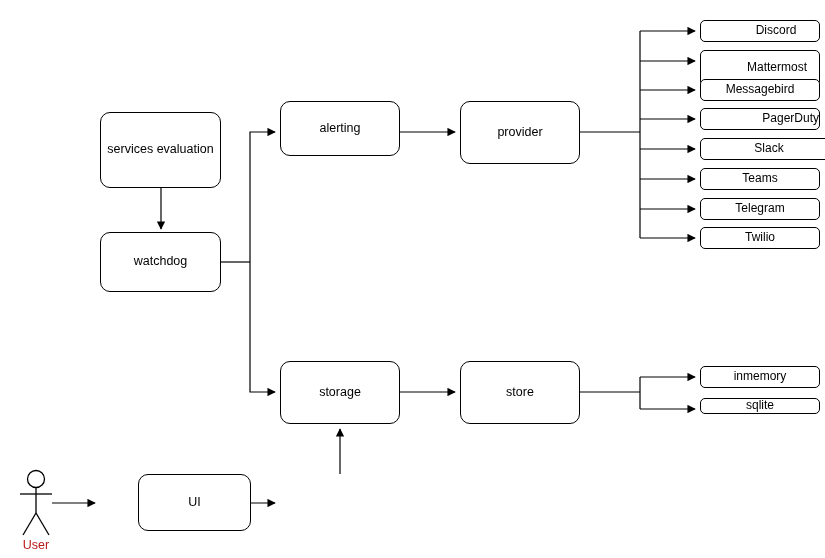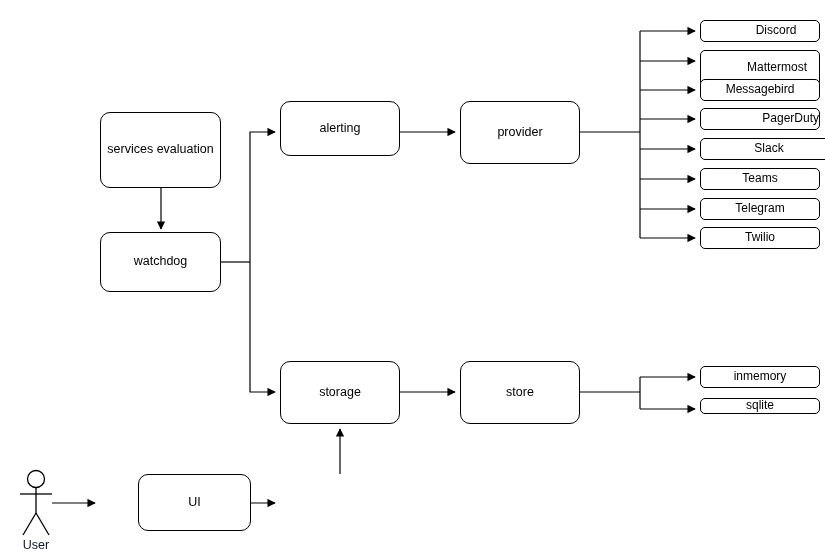--- a/index.html
+++ b/index.html
@@ -39,21 +39,21 @@
     font-size: 12.5px;
   }
   .node-leaf {
     border-radius: 5px;
     font-size: 12px;
   }
   .actor-label {
     position: absolute;
     text-align: center;
     font-size: 12.5px;
-    color: #0f172a;
+    color: #b91c1c;
     white-space: nowrap;
   }
 </style>
 </head>
 <body>
 
 <div id="diagram-canvas">
 
   <svg id="edge-layer" viewBox="0 0 825 558" width="825" height="558" xmlns="http://www.w3.org/2000/svg">
     <defs>

